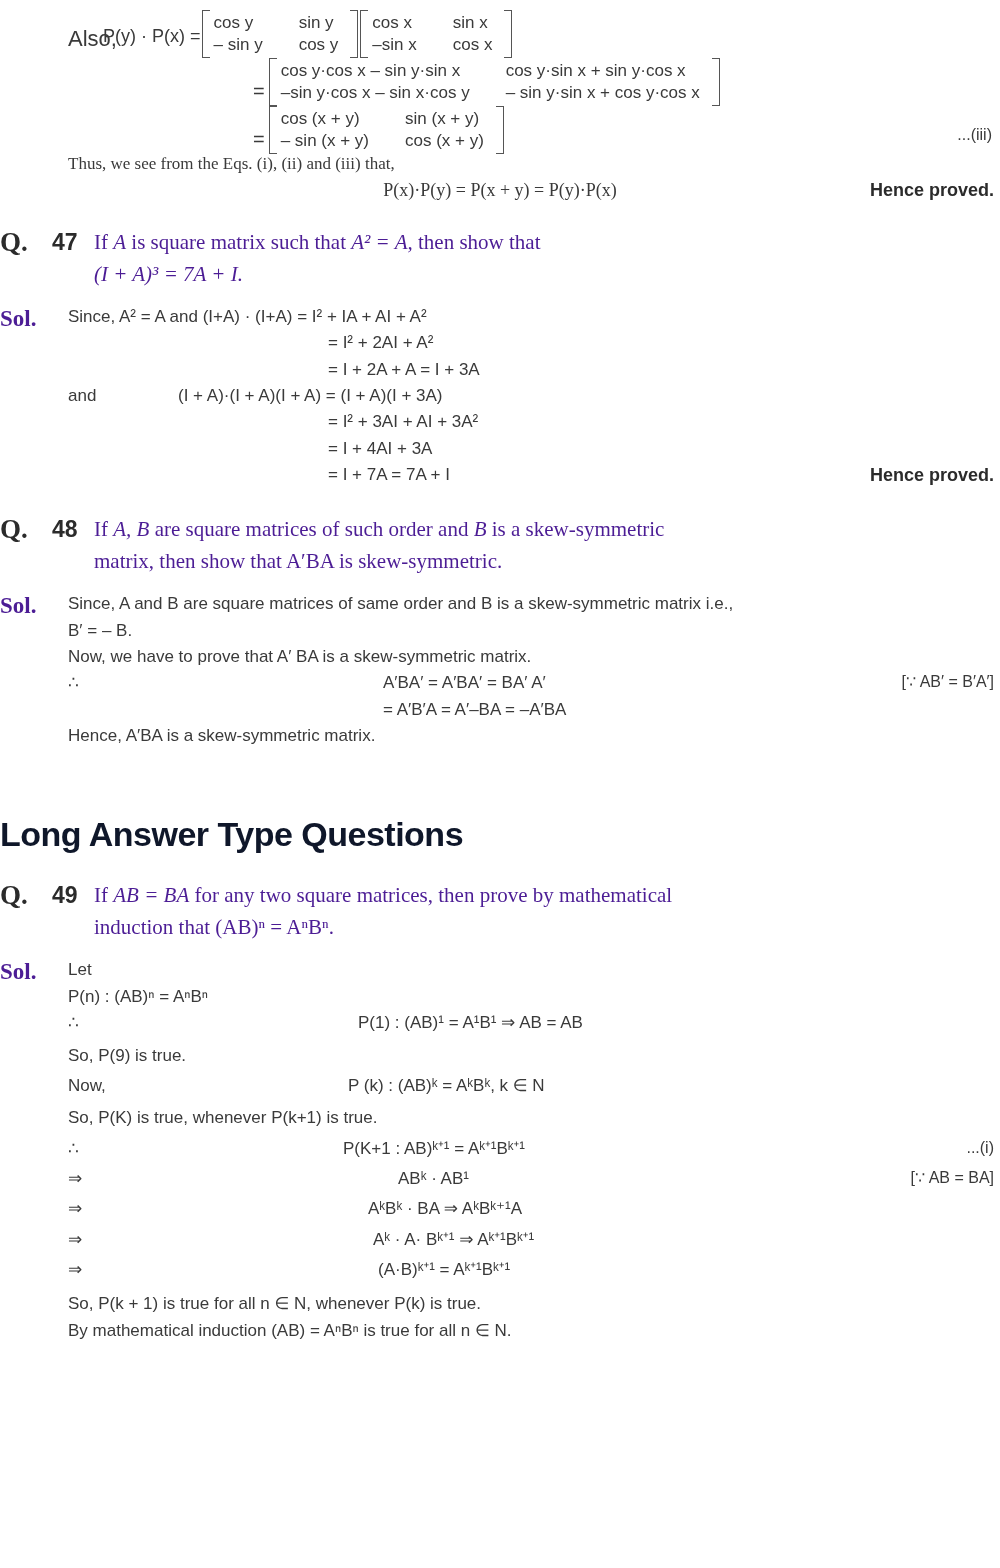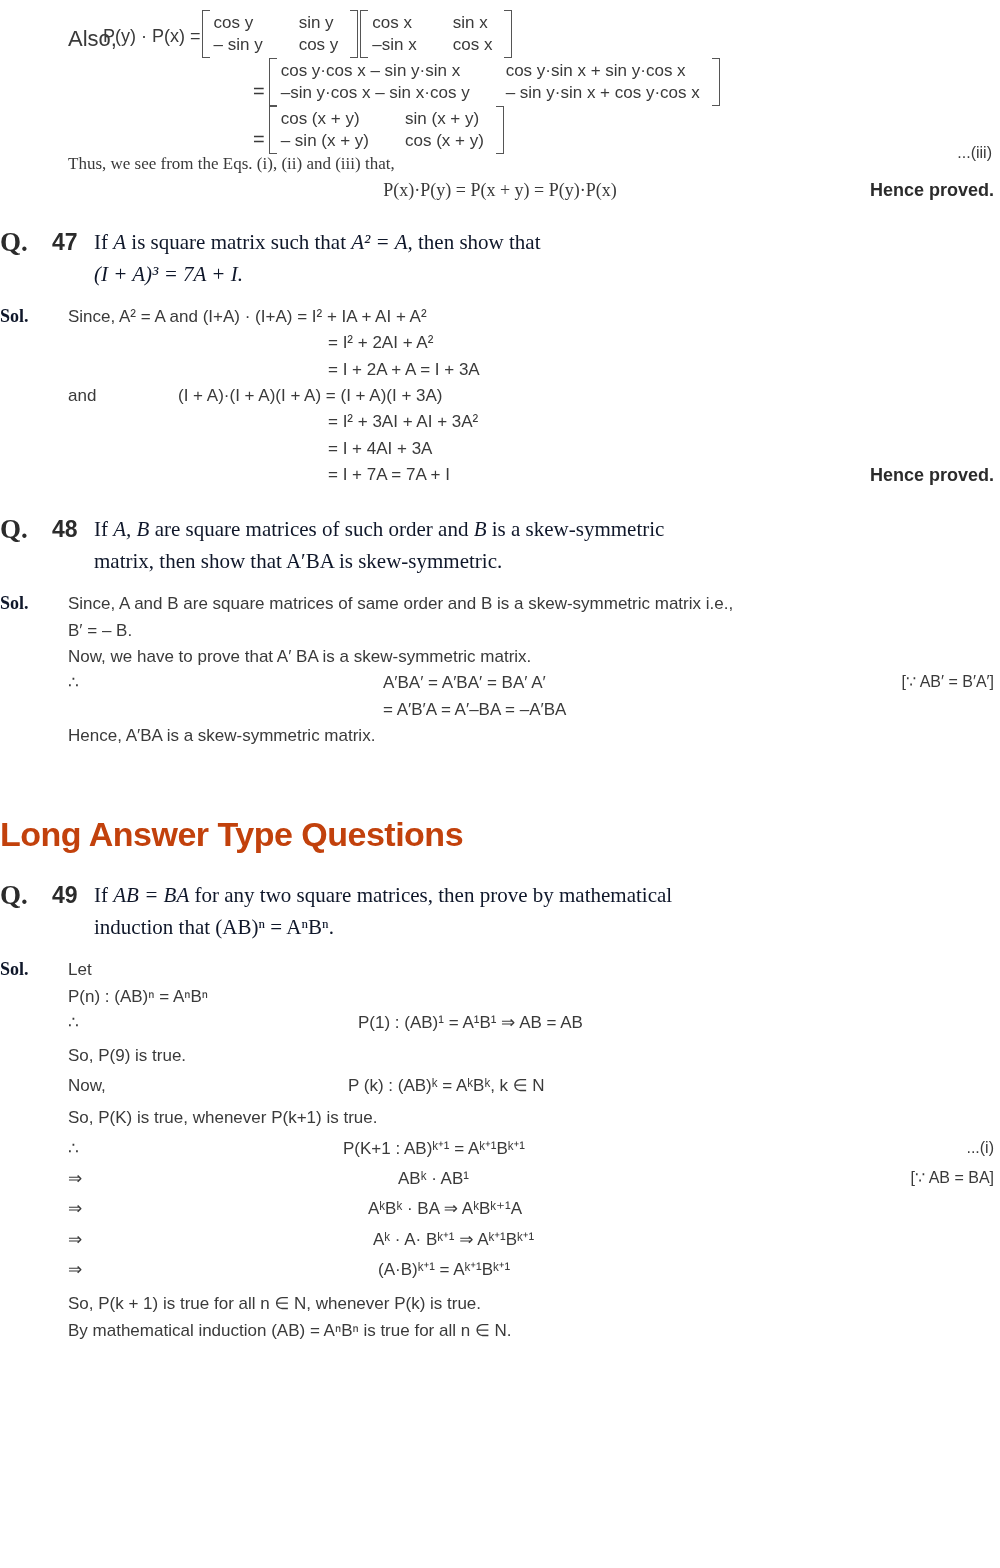--- a/index.html
+++ b/index.html
@@ -129,43 +129,43 @@
     font-weight: bold;
     font-size: 23px;
     color: #2b2b2b;
     flex: none;
     width: 42px;
     line-height: 1.35;
   }
   .q-text {
     font-family: "Liberation Serif", serif;
     font-size: 21px;
-    color: #0f172a;
+    color: #4c1d95;
     line-height: 1.5;
     text-align: justify;
     flex: 1;
     padding-right: 4px;
   }
   .q-text .ln { display: block; }
   .justify-spread {
     display: flex;
     justify-content: space-between;
   }
 
   
   .sol-block {
     display: flex;
     margin-top: 14px;
     align-items: flex-start;
   }
   .sol-tag {
     font-family: "Liberation Serif", serif;
     font-weight: bold;
-    font-size: 18px;
-    color: #0f172a;
+    font-size: 23px;
+    color: #4c1d95;
     flex: none;
     width: 68px;
     padding-top: 2px;
   }
   .sol-body {
     flex: 1;
     font-size: 17px;
     line-height: 1.55;
     position: relative;
     padding-right: 4px;
@@ -186,21 +186,21 @@
     font-weight: bold;
     font-size: 18px;
     color: #2b2b2b;
   }
 
   
   .section-head {
     font-family: "Liberation Sans", sans-serif;
     font-weight: bold;
     font-size: 34px;
-    color: #c2410c;
+    color: #0f172a;
     letter-spacing: -0.5px;
     margin-top: 66px;
     margin-bottom: 4px;
   }
 </style>
 </head>
 <body>
 
 <div class="page">
 
@@ -266,21 +266,21 @@
             <td class="wide">cos (x + y)</td>
             <td>sin (x + y)</td>
           </tr>
           <tr>
             <td class="wide">– sin (x + y)</td>
             <td>cos (x + y)</td>
           </tr>
         </tbody>
           </table>
       </div>
-      <div class="dots-ref" style="top:38px;">...(iii)</div>
+      <div class="dots-ref" style="top:20px;">...(iii)</div>
     </div>
 
     <div class="thus-line">Thus, we see from the Eqs. (i), (ii) and (iii) that,</div>
 
     <div class="center-eq">
       <span>P(x)·P(y) = P(x + y) = P(y)·P(x)</span>
       <span class="hence">Hence proved.</span>
     </div>
   </div>
 

